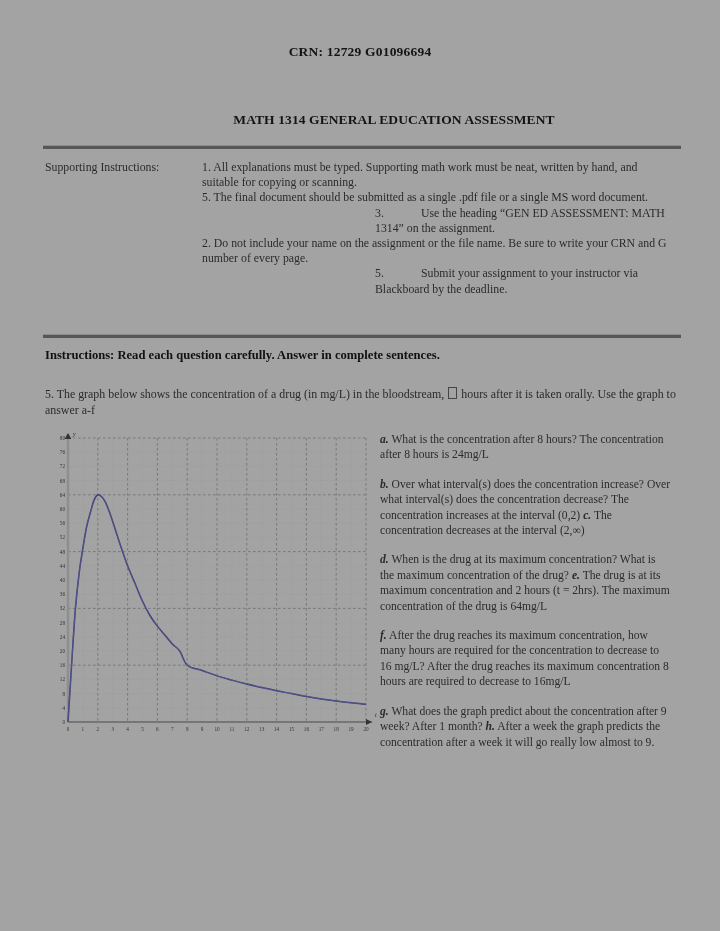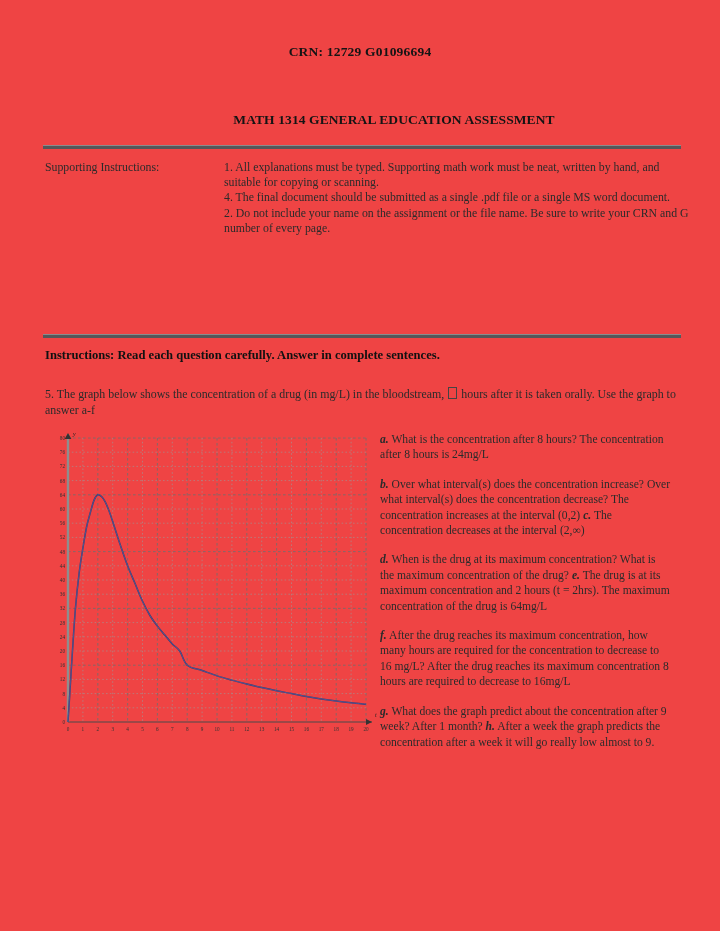--- a/index.html
+++ b/index.html
@@ -11,21 +11,21 @@
     width: 720px;
     height: 931px;
     position: relative;
     font-family: "Liberation Serif", serif;
     color: #1a1a1a;
     overflow: hidden;
   }
   .page {
     position: absolute;
     inset: 0;
-    background: #ef4444;
+    background: #a3a3a3;
   }
 
   
   .crn-line {
     position: absolute;
     top: 44px;
     left: 0;
     width: 720px;
     text-align: center;
     font-weight: bold;
@@ -62,21 +62,21 @@
   .subm-label {
     position: absolute;
     top: 160px;
     left: 45px;
     font-size: 11.8px;
     color: #2b2b2b;
   }
   .subm-body {
     position: absolute;
     top: 160px;
-    left: 224px;
+    left: 202px;
     width: 472px;
     font-size: 11.8px;
     line-height: 15.2px;
     color: #2b2b2b;
   }
   .subm-body p { margin: 0; }
   .indented {
     padding-left: 173px;
     text-indent: 0;
   }
@@ -147,22 +147,24 @@
 
   <div class="crn-line">CRN:  12729 G01096694</div>
   <div class="title-line">MATH 1314 GENERAL EDUCATION ASSESSMENT</div>
 
   <div class="rule rule-top"></div>
 
   <div class="subm-label">Supporting Instructions:</div>
 
   <div class="subm-body">
     <p>1. All explanations must be typed.  Supporting math work must be neat, written by hand, and suitable for copying or scanning.</p>
-    <p>4. The final document should be submitted as a single .pdf file or a single MS word document.</p>
+    <p>5. The final document should be submitted as a single .pdf file or a single MS word document.</p>
+    <p class="indented"><span class="num">3.</span><span>Use the heading “GEN ED ASSESSMENT: MATH 1314” on the assignment.</span></p>
     <p>2. Do not include your name on the assignment or the file name.  Be sure to write your CRN and G number of every page.</p>
+    <p class="indented"><span class="num">5.</span><span>Submit your assignment to your instructor via Blackboard by the deadline.</span></p>
   </div>
 
   <div class="rule rule-mid"></div>
 
   <div class="instructions">Instructions: Read each question carefully. Answer in complete sentences.</div>
 
   <div class="q1">
     <span>5.  The graph below shows the concentration of a drug (in mg/L) in the bloodstream,</span>
     <span class="glyph-box"></span>
     <span>hours after it is taken orally. Use the graph to answer a-f</span>

